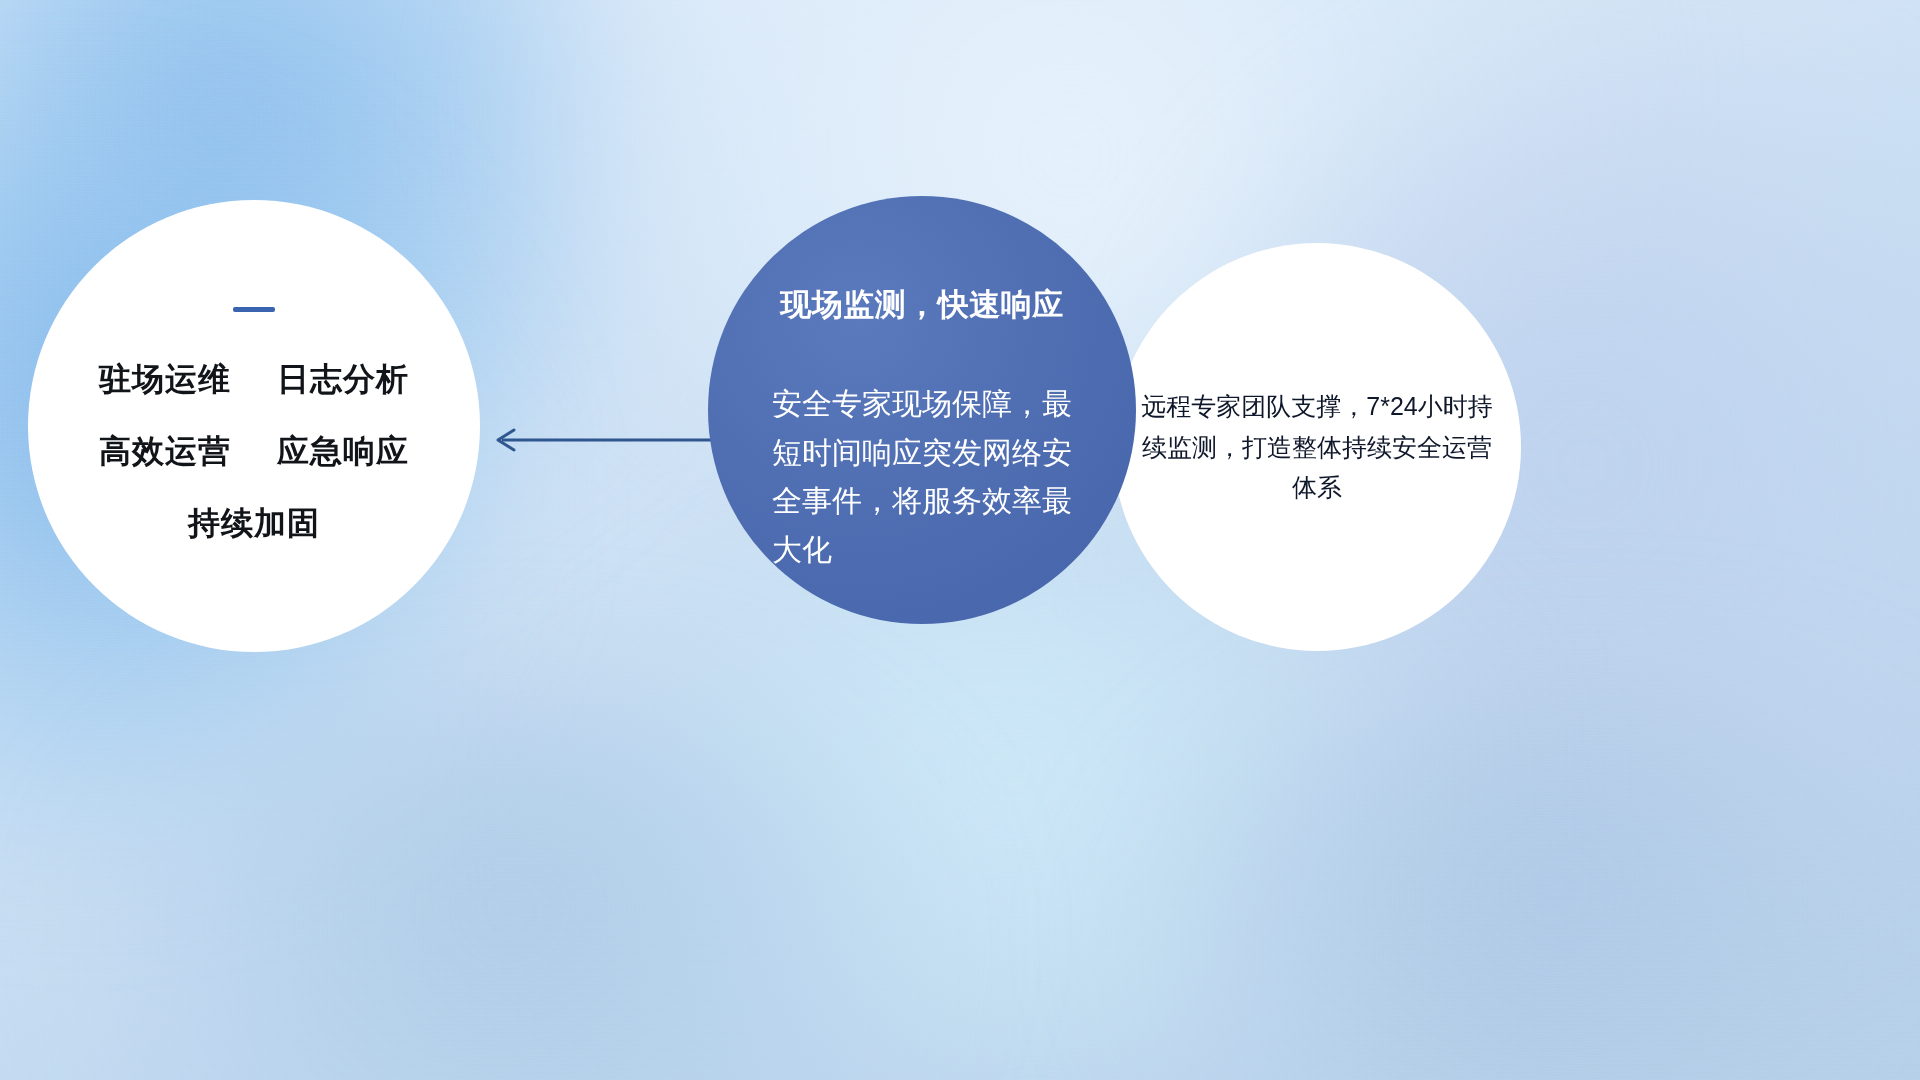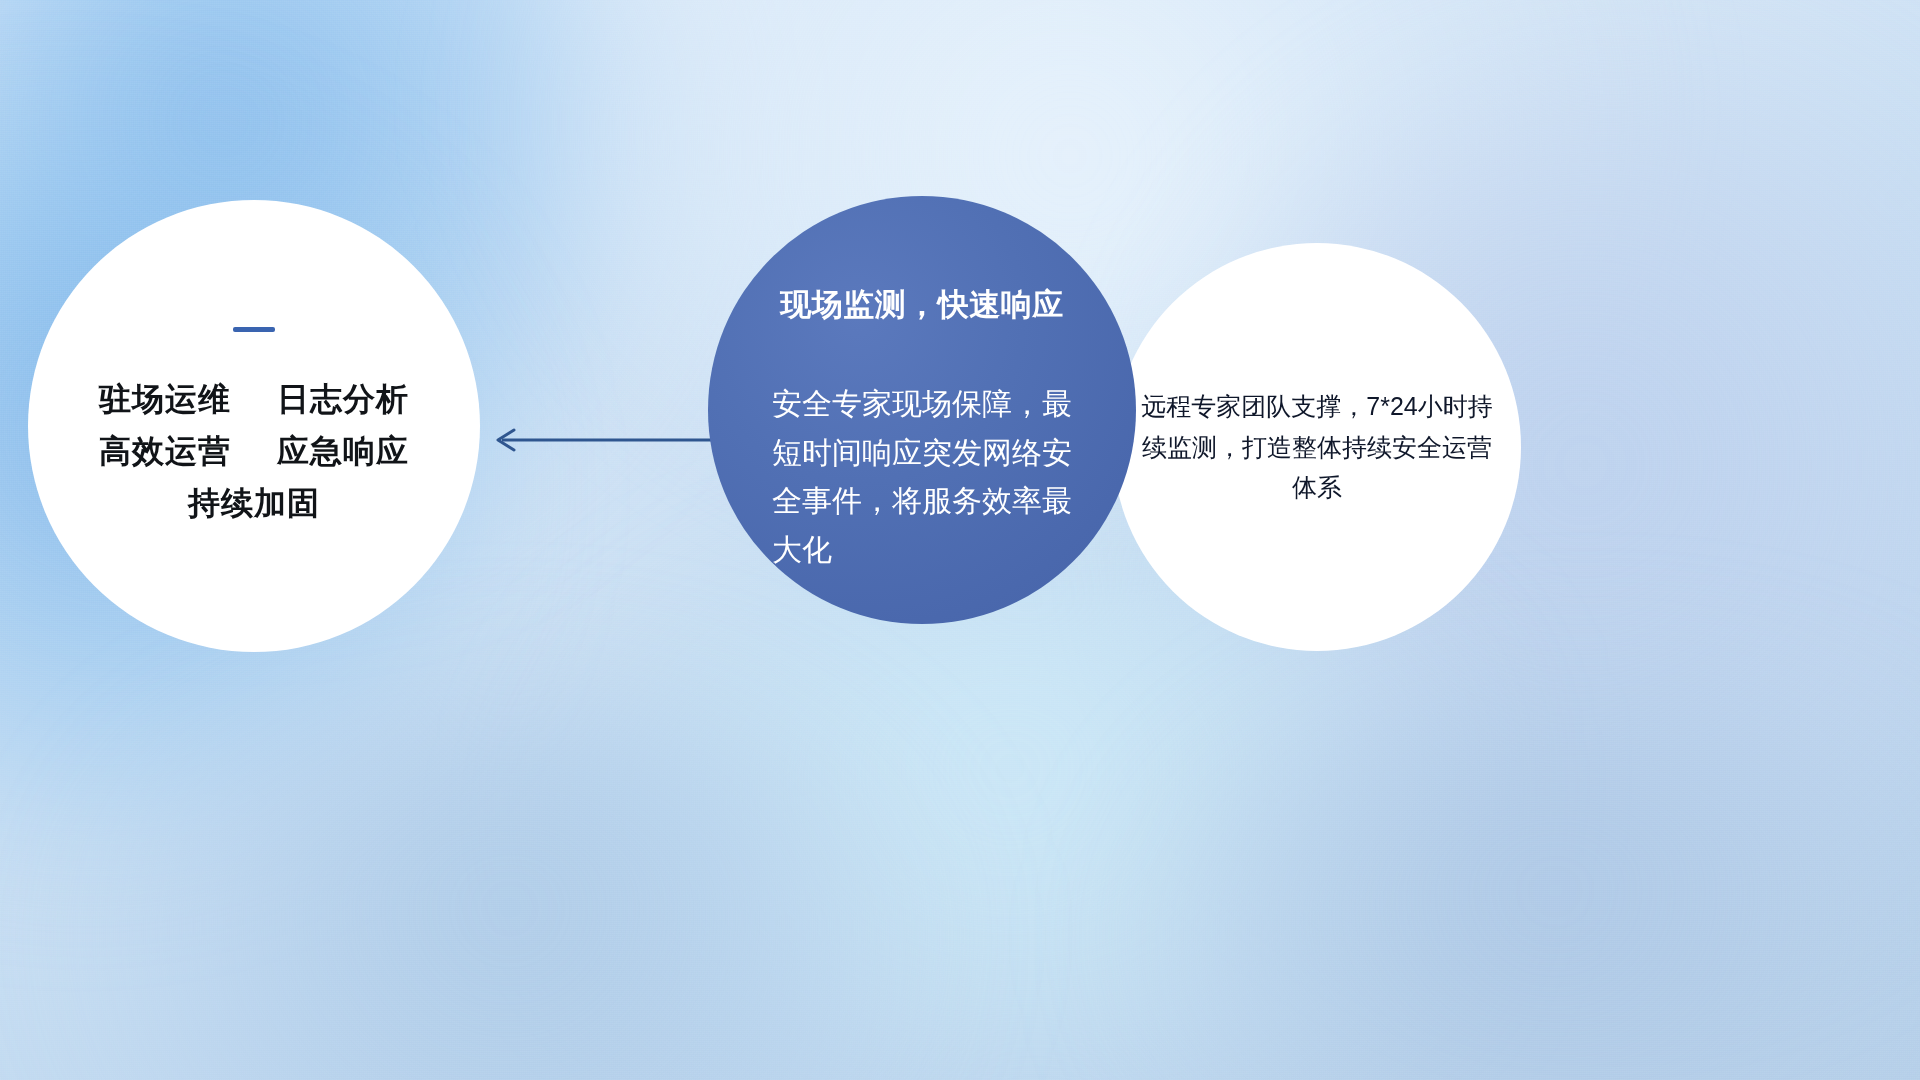--- a/index.html
+++ b/index.html
@@ -106,21 +106,21 @@
     width: 42px;
     height: 5px;
     background: #3a64b0;
     border-radius: 2px;
     margin-bottom: 46px;
   }
   .left-lines {
     display: flex;
     flex-direction: column;
     align-items: center;
-    gap: 8px;
+    gap: 28px;
   }
   .left-line {
     font-size: 32px;
     font-weight: bold;
     color: #111418;
     letter-spacing: 1px;
     white-space: nowrap;
     text-align: center;
   }
   .left-line .gap { display: inline-block; width: 26px; }

